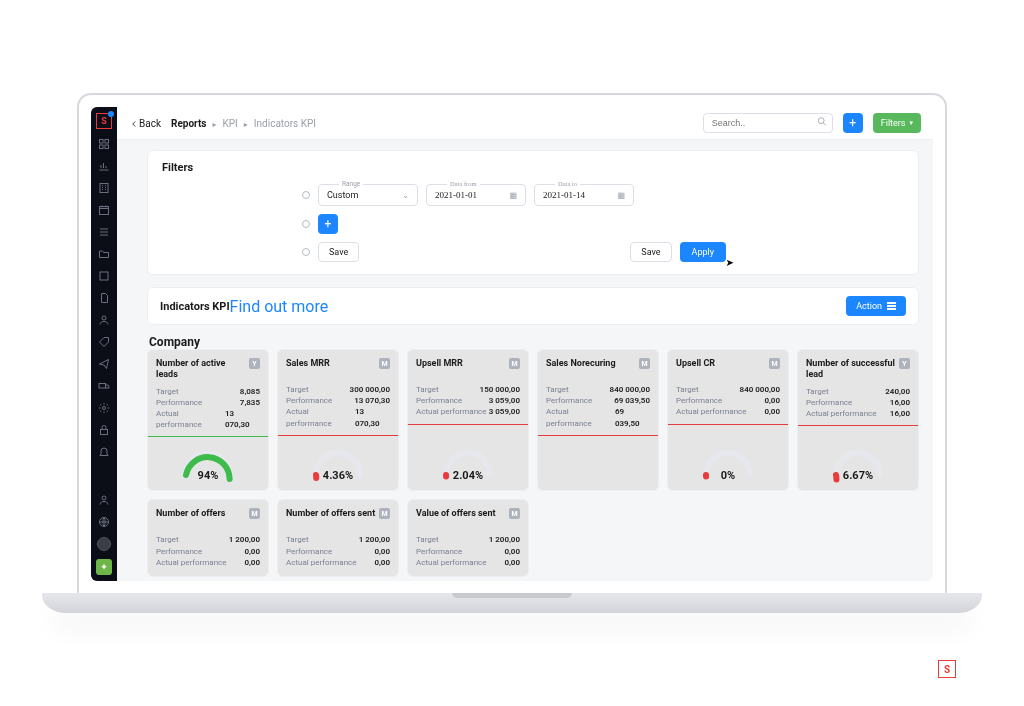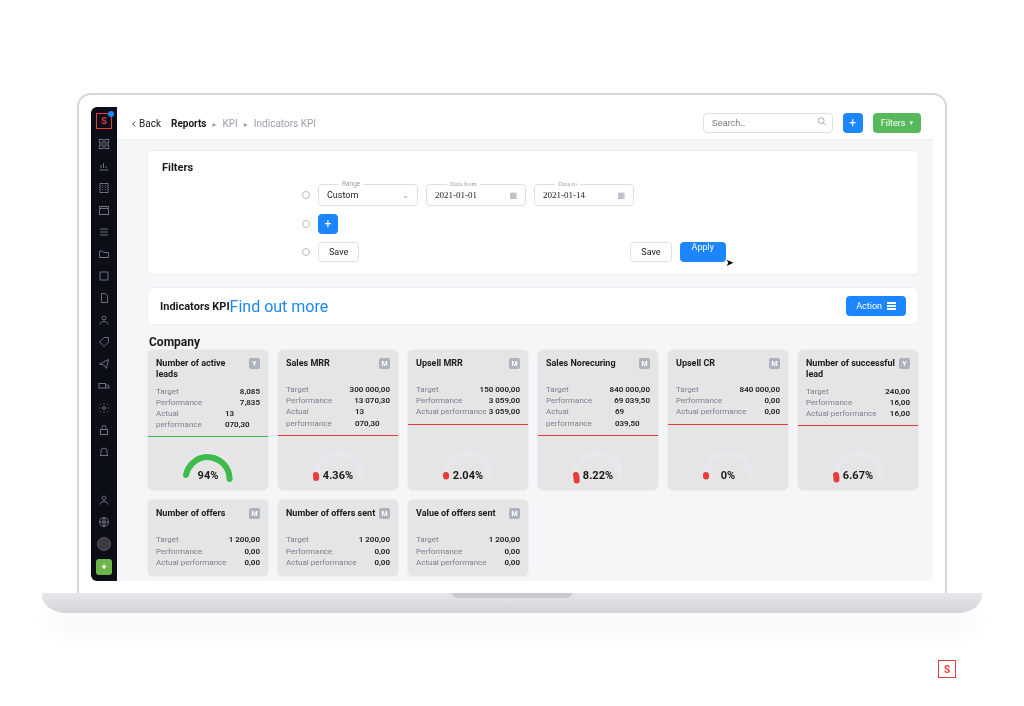--- a/index.html
+++ b/index.html
@@ -271,20 +271,21 @@
   cursor: pointer;
 }
 .btn-primary {
   height: 20px;
   padding: 0 12px;
   background: #1b86ff;
   color: #fff;
   border-radius: 4px;
   font-size: 9px;
   display: inline-flex;
+  align-items: center;
   cursor: pointer;
   position: relative;
 }
 .cursor-pointer {
   position: absolute;
   right: -8px;
   bottom: -6px;
   font-size: 10px;
   color: #000;
 }
@@ -730,29 +731,20 @@
       <div class="row">
                     <span class="lab">Performance</span>
                     <span class="val">69 039,50</span>
                   </div>
                   <div class="row">
                     <span class="lab">Actual performance</span>
                     <span class="val">69 039,50</span>
                   </div>
 
         <div class="gauge-sep red"></div>
-        <div class="gauge-wrap">
-          <div class="gauge">
-            <div class="arc"><svg viewBox="0 0 54 28">
-    <path d="M 5 26.000000000000004 A 22 22 0 0 1 49 26" stroke="#e6e8ee" stroke-width="6" fill="none" stroke-linecap="round"></path>
-    <path d="M 5 26.000000000000004 A 22 22 0 0 1 5.729493166017004 31.618321726768826" stroke="#e83c3c" stroke-width="6" fill="none" stroke-linecap="round"></path>
-  </svg></div>
-            <div class="pct">8.22%</div>
-          </div>
-        </div>
                 </div>
                 <div class="card">
       <div class="card-head">
         <span class="card-title">Upsell CR</span>
         <span class="badge">M</span>
       </div>
 
       <div class="row">
                     <span class="lab">Target</span>
                     <span class="val">840 000,00</span>

